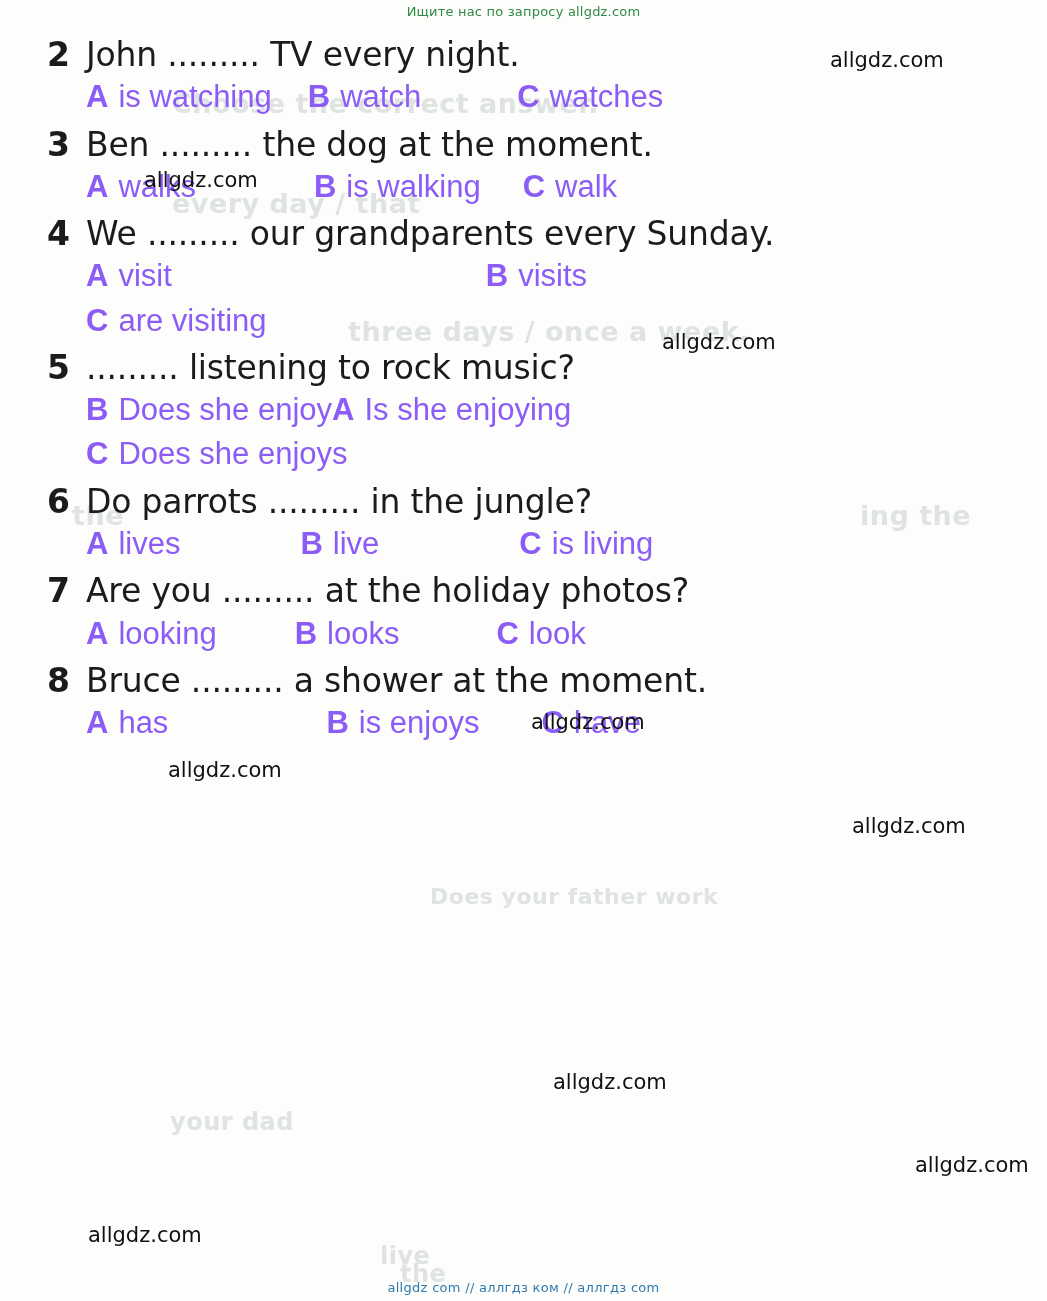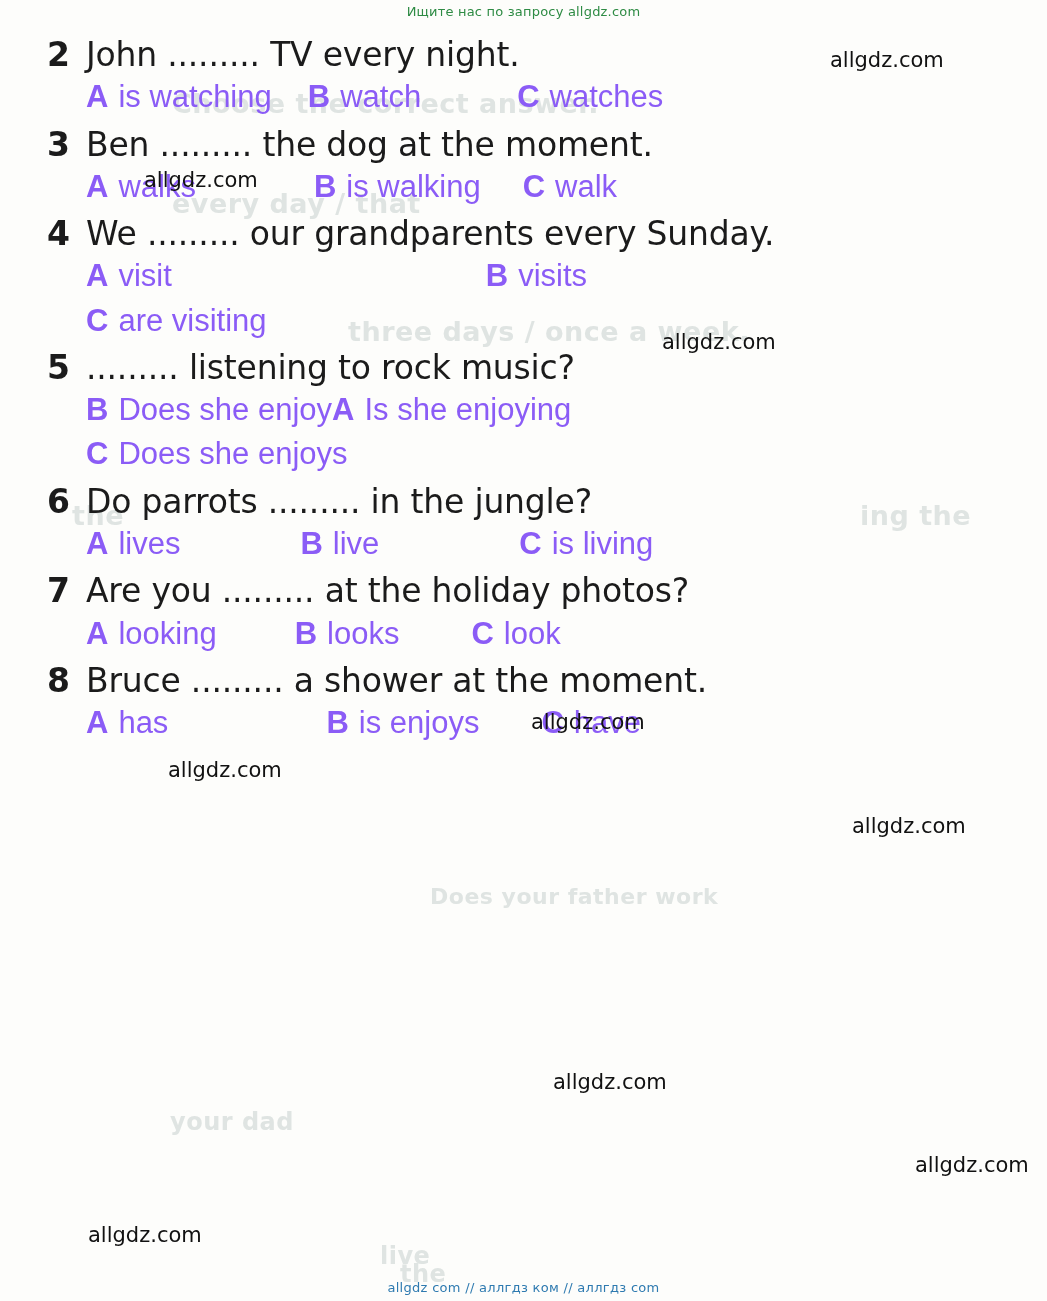--- a/index.html
+++ b/index.html
@@ -190,21 +190,21 @@
           <div class="opt"><span class="letter">C</span><span>is living</span></div>
         </div>
       </div>
       <div class="item">
         <div class="qrow">
           <div class="num">7</div>
           <div class="qtext">Are you ......... at the holiday photos?</div>
         </div>
         <div class="opts">
           <div class="opt" style="margin-right: 78px;"><span class="letter">A</span><span>looking</span></div>
-          <div class="opt" style="margin-right: 72px;"><span class="letter">B</span><span>looks</span></div>
+          <div class="opt" style="margin-right: 97px;"><span class="letter">B</span><span>looks</span></div>
           <div class="opt"><span class="letter">C</span><span>look</span></div>
         </div>
       </div>
       <div class="item">
         <div class="qrow">
           <div class="num">8</div>
           <div class="qtext">Bruce ......... a shower at the moment.</div>
         </div>
         <div class="opts">
           <div class="opt" style="margin-right: 158px;"><span class="letter">A</span><span>has</span></div>

